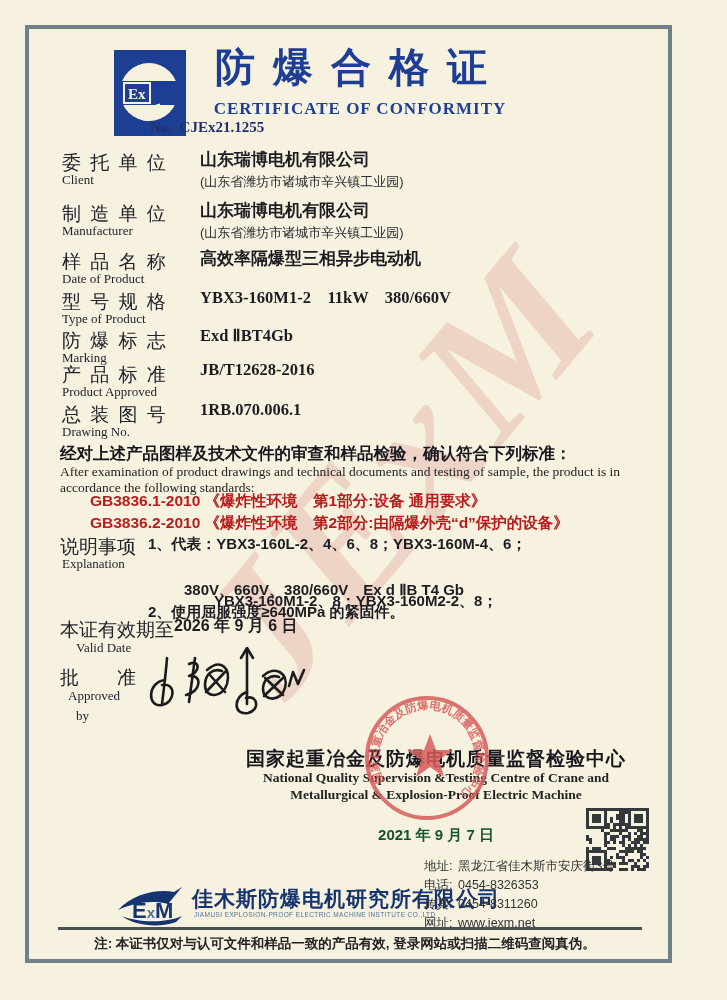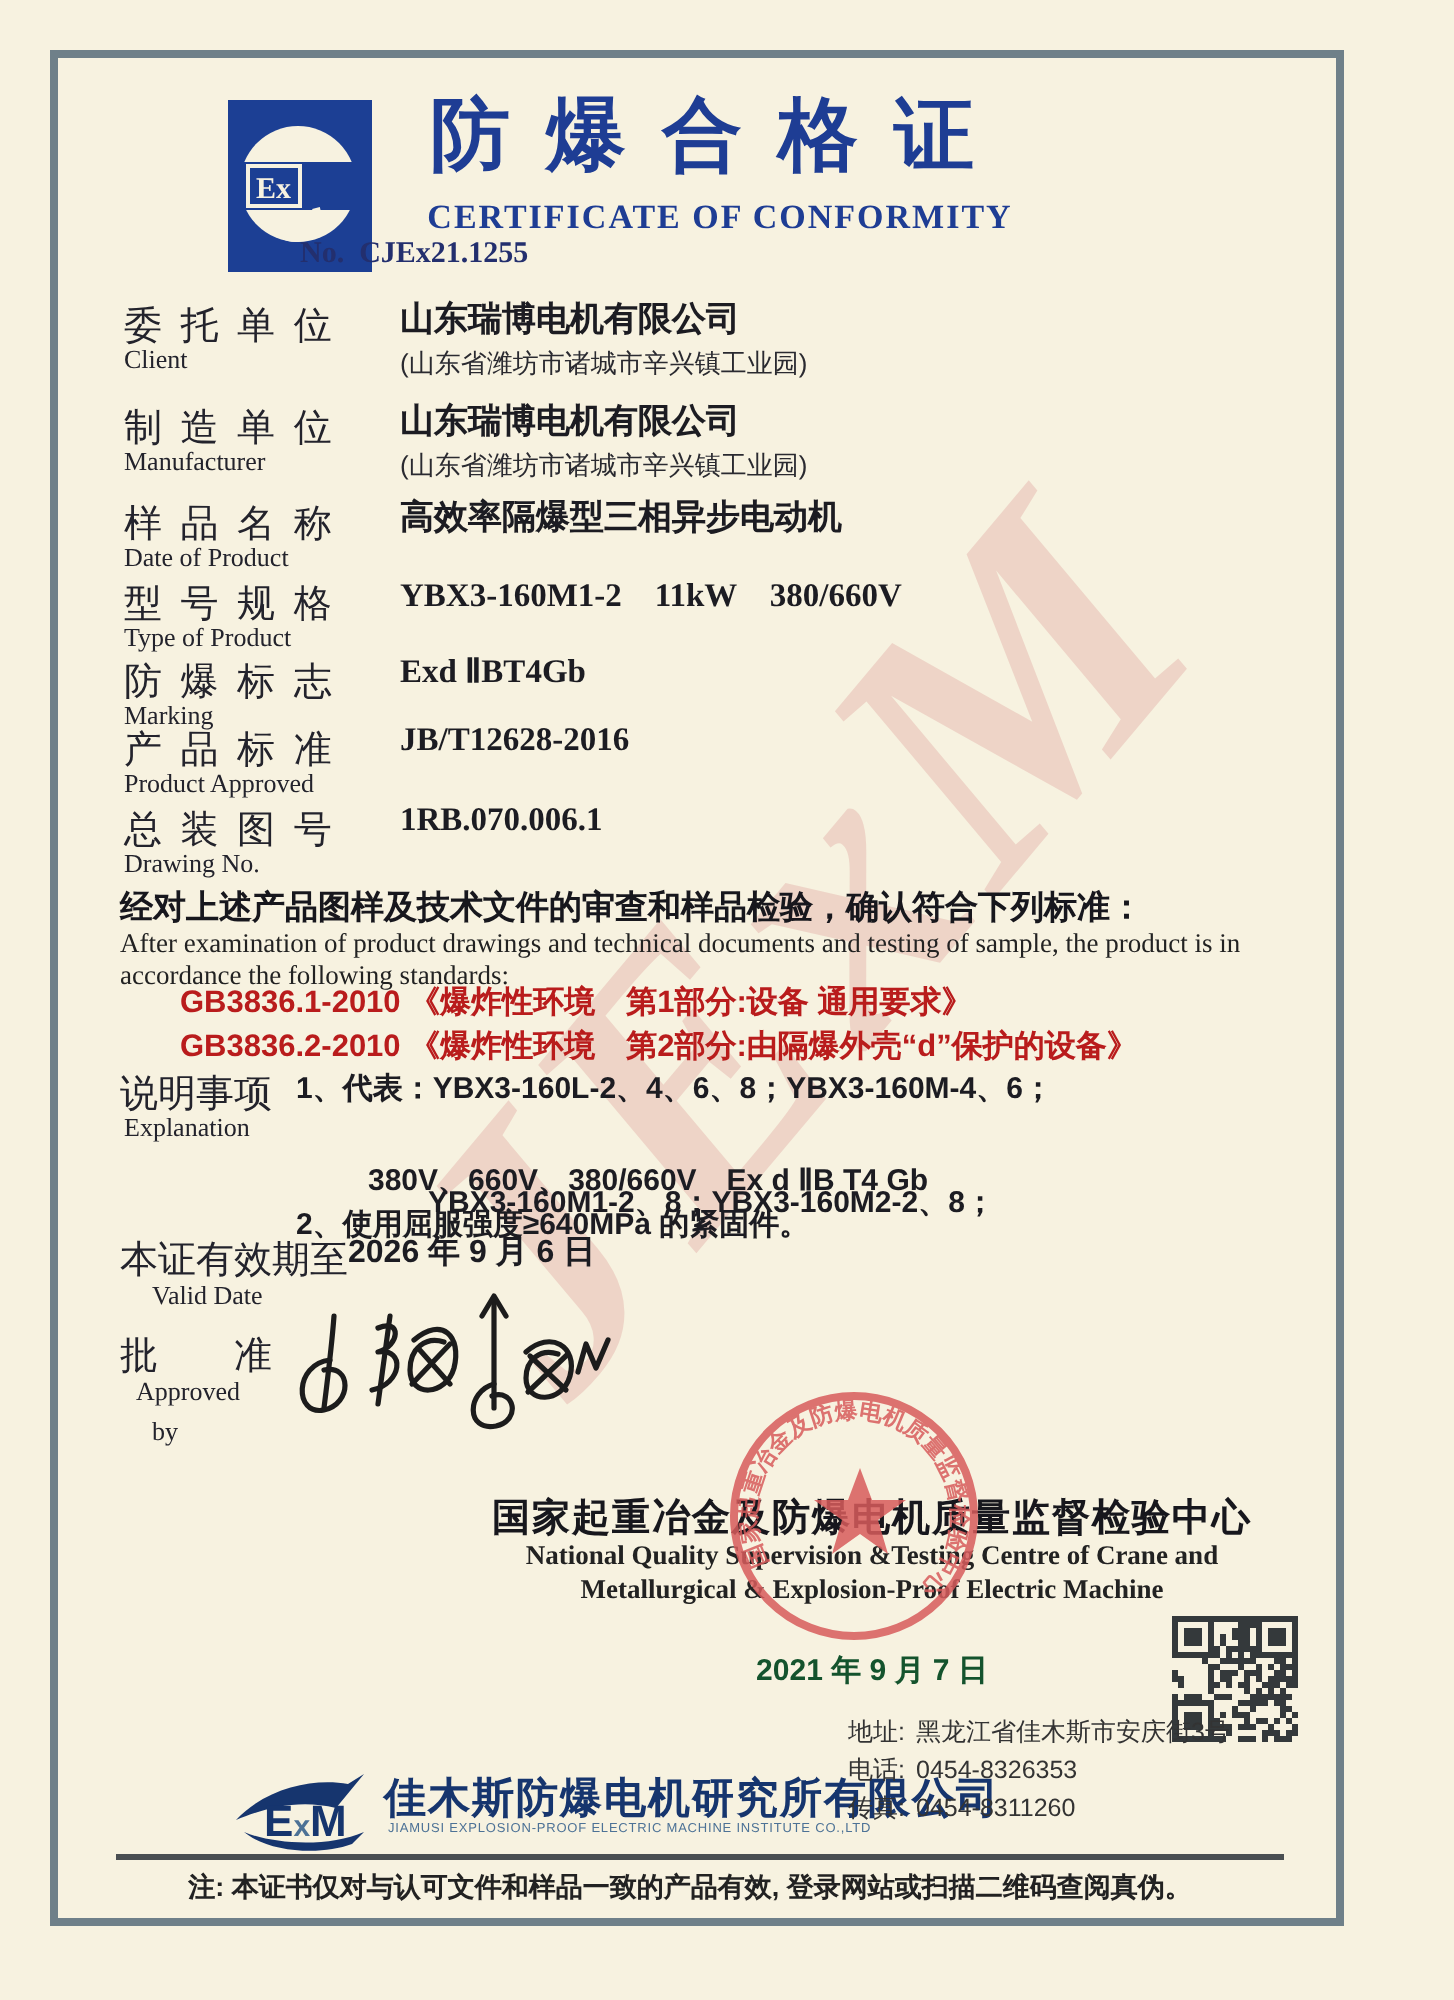--- a/index.html
+++ b/index.html
@@ -613,17 +613,18 @@
     <path d="M6,30 C20,36 48,38 66,30 L60,36 C44,42 18,40 6,30 Z" fill="#16356e"></path>
     <text x="16" y="32" font-size="22" font-weight="bold" fill="#16356e" font-family="Liberation Sans, sans-serif"><tspan>E</tspan><tspan font-size="15" fill="#4d7296" dy="0">x</tspan><tspan dy="0">M</tspan></text>
   </svg>
   <div class="abs inst-cn">佳木斯防爆电机研究所有限公司</div>
   <div class="abs inst-en">JIAMUSI EXPLOSION-PROOF ELECTRIC MACHINE INSTITUTE CO.,LTD</div>
 
   <div class="abs contact">
     <div class="row"><span class="cl">地址:</span><span>黑龙江省佳木斯市安庆街3号</span></div>
     <div class="row"><span class="cl">电话:</span><span>0454-8326353</span></div>
     <div class="row"><span class="cl">传真:</span><span>0454-8311260</span></div>
+    <div class="row"><span class="cl">网址:</span><span>www.jexm.net</span></div>
   </div>
 
   <div class="abs divider"></div>
   <div class="abs note">注: 本证书仅对与认可文件和样品一致的产品有效, 登录网站或扫描二维码查阅真伪。</div>
 </div>
 
 </body></html>

